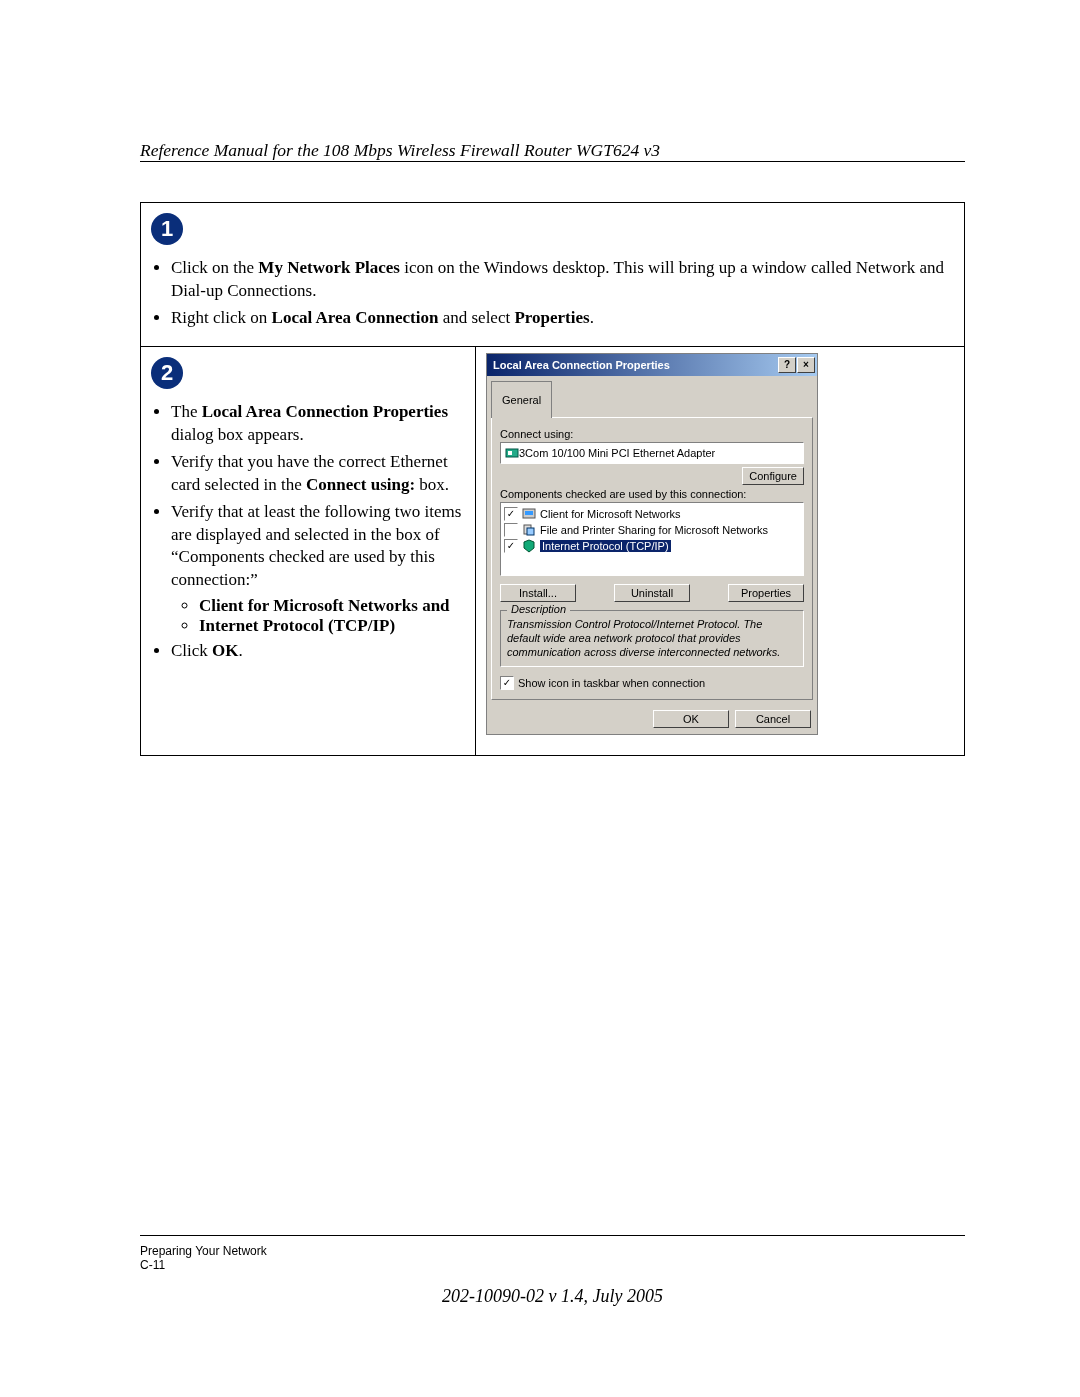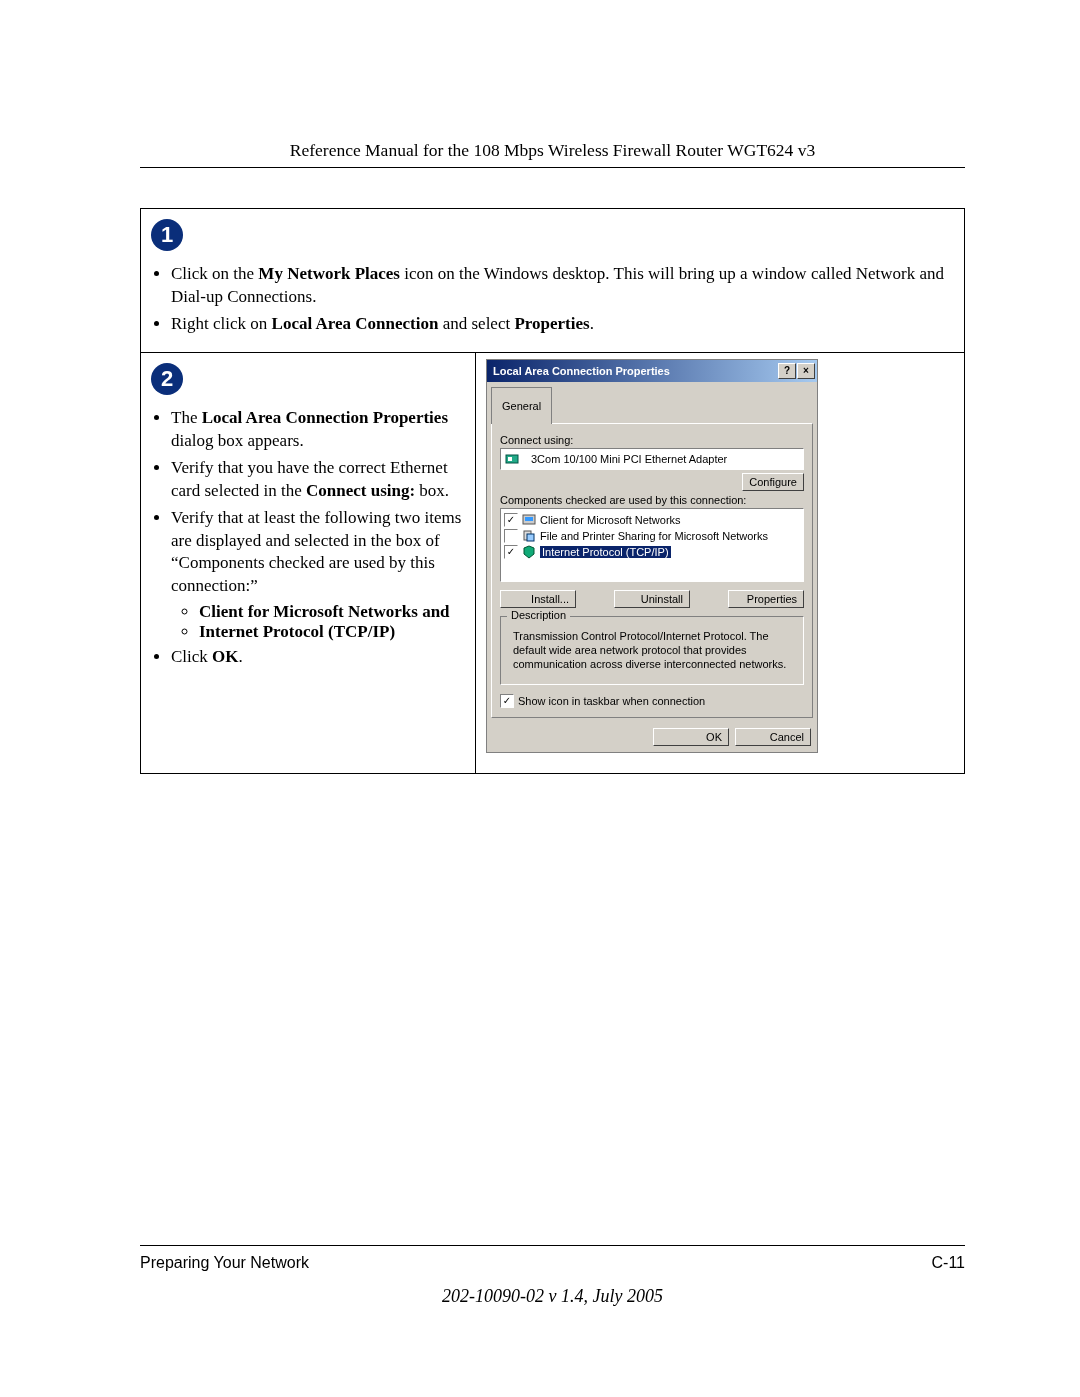--- a/index.html
+++ b/index.html
@@ -12,23 +12,23 @@
     width: 1080px;
   }
   .page {
     width: 1080px;
     height: 1397px;
     position: relative;
     box-sizing: border-box;
     padding: 140px 115px 60px 140px;
   }
   .header-title {
-    text-align: center;
+    font-style: italic;
+    text-align: left;
     font-size: 17.5px;
-    margin-bottom: 6px;
   }
   .header-rule {
     border: none;
     border-top: 1.5px solid #000;
     margin: 0 0 40px 0;
   }
   .content-box {
     border: 1.5px solid #000;
     width: 100%;
     box-sizing: border-box;
@@ -126,31 +126,31 @@
     padding: 8px;
   }
   .lbl { font-size: 11px; margin: 2px 0; }
   .sunken {
     border: 1px solid #808080;
     border-right-color: #fff; border-bottom-color:#fff;
     background: #fff;
     padding: 3px 4px;
     display: flex;
     align-items: center;
-    gap: 12px;
+    gap: 0;
   }
   .btn {
     border: 1px solid #fff;
     border-right-color: #404040; border-bottom-color:#404040;
     background: #d4d0c8;
     padding: 2px 6px;
     font-size: 11px;
     font-family: Tahoma, Arial, sans-serif;
     min-width: 62px;
-    text-align: right;
+    text-align: center;
   }
   .btn-row {
     display: flex;
     justify-content: space-between;
     margin: 8px 0 4px 0;
   }
   .listbox {
     border: 1px solid #808080;
     border-right-color: #fff; border-bottom-color:#fff;
     background: #fff;
@@ -169,22 +169,23 @@
     background:#fff;
     display:inline-flex; align-items:center; justify-content:center;
     font-size:10px; line-height:1;
   }
   .ico { width:14px; height:14px; display:inline-block; }
   .sel { background:#0a246a; color:#fff; padding:0 2px; }
   .group {
     border: 1px solid #808080;
     border-right-color:#fff; border-bottom-color:#fff;
     margin: 8px 0 4px 0;
-    padding: 12px;
+    padding: 6px;
     position: relative;
+    font-style: italic;
   }
   .group-label {
     position: absolute; top: -8px; left: 6px;
     background: #d4d0c8; padding: 0 4px; font-size:11px;
   }
   .desc-text { font-size: 11px; line-height: 1.3; }
   .footer-btns {
     display:flex; justify-content:flex-end; gap:6px;
     padding: 6px;
   }
@@ -196,21 +197,22 @@
   }
   .footer-rule {
     border: none;
     border-top: 1.5px solid #000;
     margin: 0 0 8px 0;
   }
   .footer-row {
     display: flex;
     justify-content: space-between;
     font-family: Arial, Helvetica, sans-serif;
-    font-size: 16px;
+    font-size: 12px;
+    flex-direction: column;
   }
   .doc-version {
     text-align: center;
     font-style: italic;
     font-family: "Times New Roman", serif;
     font-size: 18px;
     margin-top: 14px;
   }
 </style>
 </head>

